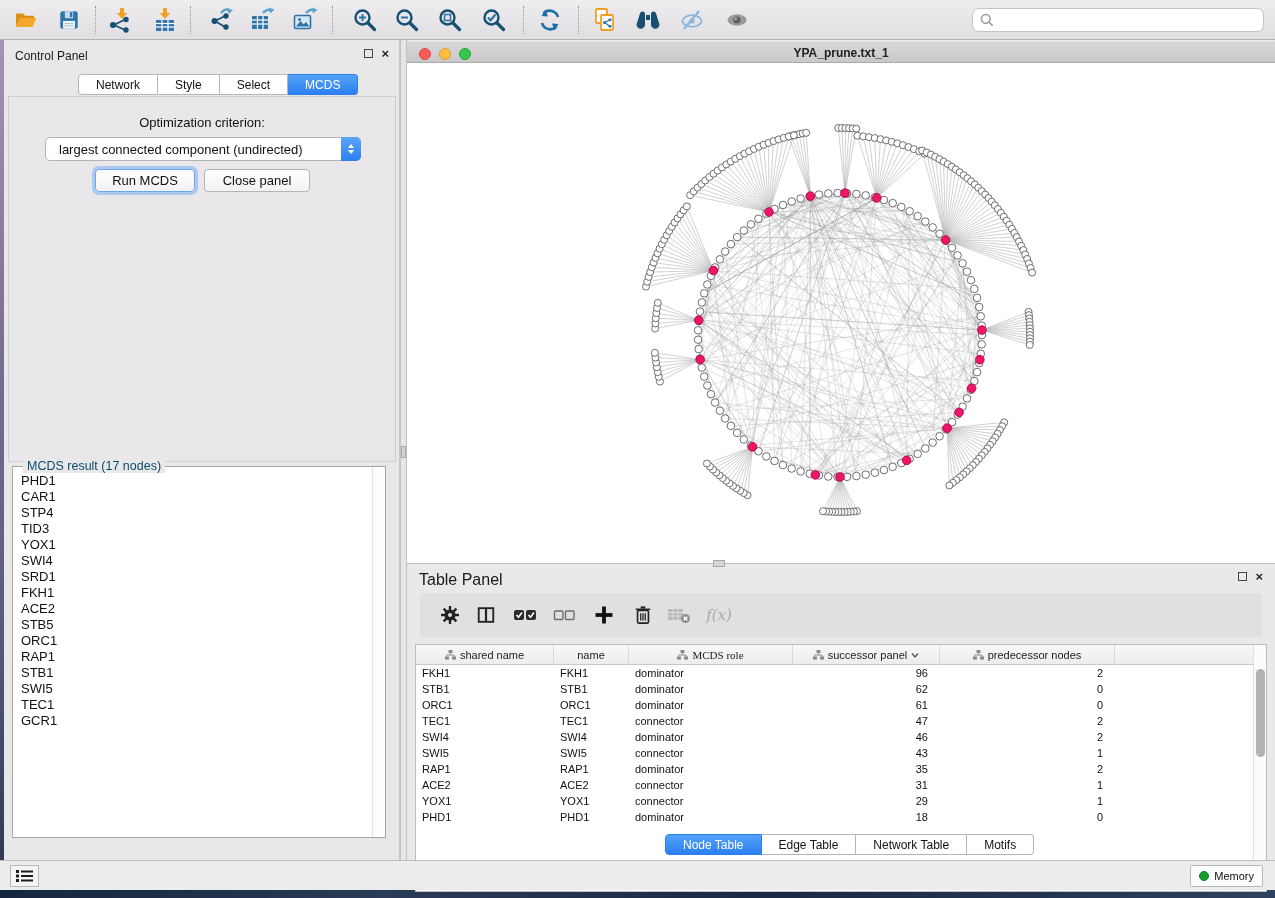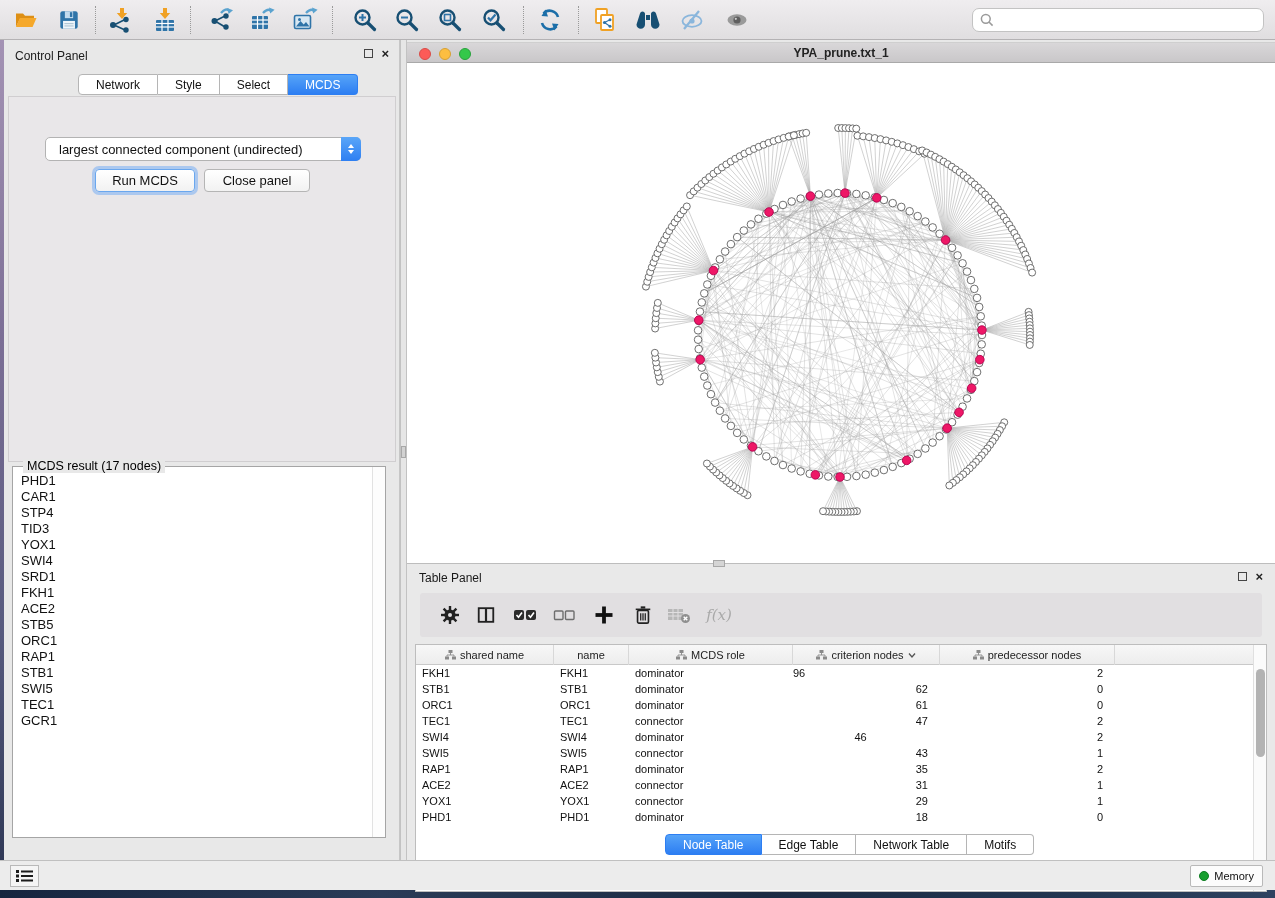--- a/index.html
+++ b/index.html
@@ -46,41 +46,41 @@
   #criterion-select .stepper{width:20px;height:24px;margin:-1px -1px -1px 0;border-radius:0 5px 5px 0;
     background:linear-gradient(180deg,#5aa6f8,#2e7ff2);display:flex;flex-direction:column;align-items:center;justify-content:center;gap:2px;}
   .tri-up{width:0;height:0;border-left:3.5px solid transparent;border-right:3.5px solid transparent;border-bottom:4.5px solid #fff;}
   .tri-down{width:0;height:0;border-left:3.5px solid transparent;border-right:3.5px solid transparent;border-top:4.5px solid #fff;}
   .push-btn{position:absolute;height:23px;background:linear-gradient(180deg,#ffffff,#f2f2f2);
     border:1px solid #b5b5b5;border-radius:4px;font-size:13px;color:#111;
     display:flex;align-items:center;justify-content:center;}
   #run-btn{left:86px;top:72px;width:100px;border-color:#6aa7ee;box-shadow:0 0 0 3px rgba(110,170,245,.5);}
   #closepanel-btn{left:195px;top:72px;width:106px;}
   #result-group{position:absolute;left:8px;top:426px;width:374px;height:372px;background:#fff;border:1px solid #a5a5a5;}
-  #result-legend{position:absolute;left:10px;top:-8px;background:#e8e8e8;padding:0 4px;font-size:12.5px;color:#000000;}
+  #result-legend{position:absolute;left:10px;top:-8px;background:#e8e8e8;padding:0 4px;font-size:12.5px;color:#0c4a6e;}
   #result-list{position:absolute;left:1px;top:4px;bottom:1px;right:14px;overflow:hidden;padding:2px 0 0 7px;}
   .mcds-item{font-size:13px;line-height:16px;color:#111;}
   #result-scroll{position:absolute;right:0;top:0;bottom:0;width:13px;border-left:1px solid #e2e2e2;background:#fdfdfd;}
 
   
   #v-split{left:400px;top:40px;width:7px;height:820px;background:#e6e6e6;border-left:1px solid #c2c2c2;border-right:1px solid #c2c2c2;}
   #v-split .grip{position:absolute;left:0px;top:406px;width:5px;height:12px;background:#d2d2d2;border:1px solid #a8a8a8;}
 
   
   #network-panel{left:407px;top:40px;width:868px;height:523px;background:#e8e8e8;}
   #net-titlebar{position:absolute;left:0;top:2px;width:868px;height:21px;
     background:linear-gradient(180deg,#d9d7d9,#c9c7c9);border-top:1px solid #cfcfcf;border-bottom:1px solid #a9a9a9;}
   .light{position:absolute;top:4.5px;width:12px;height:12px;border-radius:50%;}
   #net-title{position:absolute;left:0;right:0;top:3px;text-align:center;font-size:12px;font-weight:600;color:#222;}
   #net-canvas{position:absolute;left:0;top:23px;width:868px;height:500px;background:#fff;}
 
   
   #table-panel{left:407px;top:563px;width:868px;height:297px;background:#e9e9e9;border-top:1px solid #bdbdbd;}
   #tp-grip{position:absolute;left:306px;top:-4px;width:12px;height:7px;background:#d5d5d5;border:1px solid #a8a8a8;}
-  #tp-title{position:absolute;left:12px;top:7px;font-size:12px;color:#1a1a1a;}
+  #tp-title{position:absolute;left:12px;top:7px;font-size:16px;color:#1a1a1a;}
   #tp-toolbar{position:absolute;left:13px;top:29px;width:842px;height:44px;background:#e1dfe1;border-radius:3px;}
   .tpi{position:absolute;top:7px;width:32px;height:30px;display:flex;align-items:center;justify-content:center;}
   #fx-label{font:italic 15px "DejaVu Serif",serif;color:#a9a9a9;}
   #table-area{position:absolute;left:8px;top:80px;width:852px;height:248px;background:#fff;border:1px solid #bdbdbd;}
   #thead{position:absolute;left:0;top:0;right:13px;height:20px;background:linear-gradient(180deg,#f7f7f7,#ededed);border-bottom:1px solid #c9c9c9;display:flex;}
   .th{height:20px;border-right:1px solid #d8d8d8;display:flex;align-items:center;justify-content:center;gap:4px;font-size:11px;color:#222;}
   #tbody{position:absolute;left:0;top:20px;right:13px;bottom:0;overflow:hidden;}
   .tr{display:flex;height:16px;}
   .td{font-size:11px;color:#111;line-height:16px;white-space:nowrap;overflow:hidden;}
   #t-scroll{position:absolute;right:0;top:0;bottom:0;width:13px;background:#fbfbfb;border-left:1px solid #e0e0e0;}
@@ -269,20 +269,21 @@
     <span class="float-glyph"></span>
     <span class="close-glyph">×</span>
   </div>
   <div id="cp-tabs" class="seg">
     <div class="tab">Network</div>
     <div class="tab">Style</div>
     <div class="tab">Select</div>
     <div class="tab sel">MCDS</div>
   </div>
   <div id="cp-inset">
+    <div id="opt-label">Optimization criterion:</div>
     <div id="criterion-select">
       <div class="val">largest connected component (undirected)</div>
       <div class="stepper">
           <div class="tri-up"></div>
           <div class="tri-down"></div>
         </div>
     </div>
     <div id="run-btn" class="push-btn">Run MCDS</div>
     <div id="closepanel-btn" class="push-btn">Close panel</div>
   </div>
@@ -1174,41 +1175,41 @@
               <rect x="0" y="6.5" width="4" height="3"></rect>
               <rect x="7" y="6.5" width="4" height="3"></rect>
             </g>
             <path d="M5.5 3 v2 M2 6.5 v-1.5 h7 v1.5" stroke="#8a8a8a" fill="none" stroke-width="0.9"></path>
           </svg>
           <span>shared name</span>
         </div>
         <div class="th" style="width: 75px;">
           <span>name</span>
         </div>
-        <div class="th" style="width: 164px;">
+        <div class="th" style="width: 164px; font-family: Liberation Serif, serif;">
           <svg width="11" height="10" viewBox="0 0 11 10">
             <g fill="#8a8a8a">
               <rect x="3.5" y="0" width="4" height="3"></rect>
               <rect x="0" y="6.5" width="4" height="3"></rect>
               <rect x="7" y="6.5" width="4" height="3"></rect>
             </g>
             <path d="M5.5 3 v2 M2 6.5 v-1.5 h7 v1.5" stroke="#8a8a8a" fill="none" stroke-width="0.9"></path>
           </svg>
           <span>MCDS role</span>
         </div>
         <div class="th" style="width: 147px;">
           <svg width="11" height="10" viewBox="0 0 11 10">
             <g fill="#8a8a8a">
               <rect x="3.5" y="0" width="4" height="3"></rect>
               <rect x="0" y="6.5" width="4" height="3"></rect>
               <rect x="7" y="6.5" width="4" height="3"></rect>
             </g>
             <path d="M5.5 3 v2 M2 6.5 v-1.5 h7 v1.5" stroke="#8a8a8a" fill="none" stroke-width="0.9"></path>
           </svg>
-          <span>criterion nodes</span>
+          <span>successor panel</span>
           <svg width="8" height="5" viewBox="0 0 8 5">
             <path d="M1 0.5 L4 4 L7 0.5" stroke="#555" stroke-width="1.3" fill="none"></path>
           </svg>
         </div>
         <div class="th" style="width: 175px;">
           <svg width="11" height="10" viewBox="0 0 11 10">
             <g fill="#8a8a8a">
               <rect x="3.5" y="0" width="4" height="3"></rect>
               <rect x="0" y="6.5" width="4" height="3"></rect>
               <rect x="7" y="6.5" width="4" height="3"></rect>
@@ -1216,21 +1217,21 @@
             <path d="M5.5 3 v2 M2 6.5 v-1.5 h7 v1.5" stroke="#8a8a8a" fill="none" stroke-width="0.9"></path>
           </svg>
           <span>predecessor nodes</span>
         </div>
       </div>
     <div id="tbody">
         <div class="tr">
           <div class="td" style="width: 138px; text-align: left; padding: 0px 0px 0px 6px;">FKH1</div>
           <div class="td" style="width: 75px; text-align: left; padding: 0px 0px 0px 6px;">FKH1</div>
           <div class="td" style="width: 164px; text-align: left; padding: 0px 0px 0px 6px;">dominator</div>
-          <div class="td" style="width: 147px; text-align: left; padding: 0px 12px 0px 0px;">96</div>
+          <div class="td" style="width: 147px; text-align: right; padding: 0px 12px 0px 0px;">96</div>
           <div class="td" style="width: 175px; text-align: right; padding: 0px 12px 0px 0px;">2</div>
         </div>
         <div class="tr">
           <div class="td" style="width: 138px; text-align: left; padding: 0px 0px 0px 6px;">STB1</div>
           <div class="td" style="width: 75px; text-align: left; padding: 0px 0px 0px 6px;">STB1</div>
           <div class="td" style="width: 164px; text-align: left; padding: 0px 0px 0px 6px;">dominator</div>
           <div class="td" style="width: 147px; text-align: right; padding: 0px 12px 0px 0px;">62</div>
           <div class="td" style="width: 175px; text-align: right; padding: 0px 12px 0px 0px;">0</div>
         </div>
         <div class="tr">
@@ -1244,21 +1245,21 @@
           <div class="td" style="width: 138px; text-align: left; padding: 0px 0px 0px 6px;">TEC1</div>
           <div class="td" style="width: 75px; text-align: left; padding: 0px 0px 0px 6px;">TEC1</div>
           <div class="td" style="width: 164px; text-align: left; padding: 0px 0px 0px 6px;">connector</div>
           <div class="td" style="width: 147px; text-align: right; padding: 0px 12px 0px 0px;">47</div>
           <div class="td" style="width: 175px; text-align: right; padding: 0px 12px 0px 0px;">2</div>
         </div>
         <div class="tr">
           <div class="td" style="width: 138px; text-align: left; padding: 0px 0px 0px 6px;">SWI4</div>
           <div class="td" style="width: 75px; text-align: left; padding: 0px 0px 0px 6px;">SWI4</div>
           <div class="td" style="width: 164px; text-align: left; padding: 0px 0px 0px 6px;">dominator</div>
-          <div class="td" style="width: 147px; text-align: center; padding: 0px 12px 0px 0px;">46</div>
+          <div class="td" style="width: 147px; text-align: right; padding: 0px 12px 0px 0px;">46</div>
           <div class="td" style="width: 175px; text-align: right; padding: 0px 12px 0px 0px;">2</div>
         </div>
         <div class="tr">
           <div class="td" style="width: 138px; text-align: left; padding: 0px 0px 0px 6px;">SWI5</div>
           <div class="td" style="width: 75px; text-align: left; padding: 0px 0px 0px 6px;">SWI5</div>
           <div class="td" style="width: 164px; text-align: left; padding: 0px 0px 0px 6px;">connector</div>
           <div class="td" style="width: 147px; text-align: right; padding: 0px 12px 0px 0px;">43</div>
           <div class="td" style="width: 175px; text-align: right; padding: 0px 12px 0px 0px;">1</div>
         </div>
         <div class="tr">

